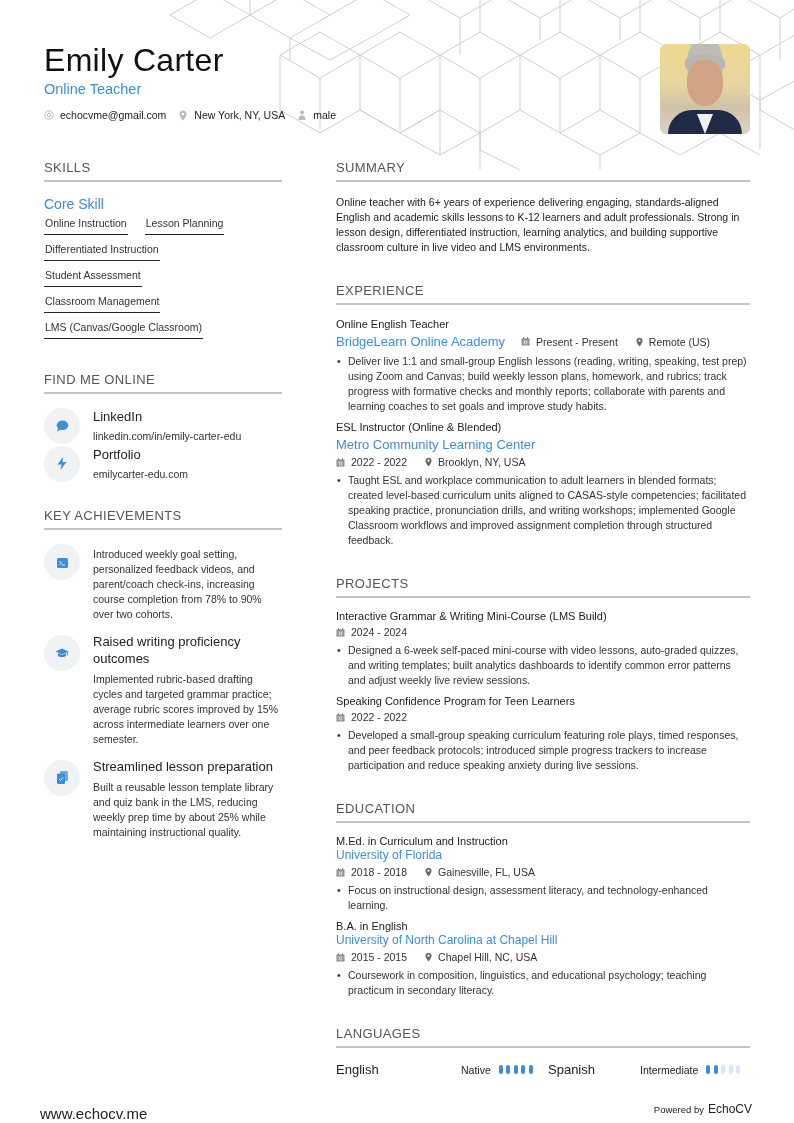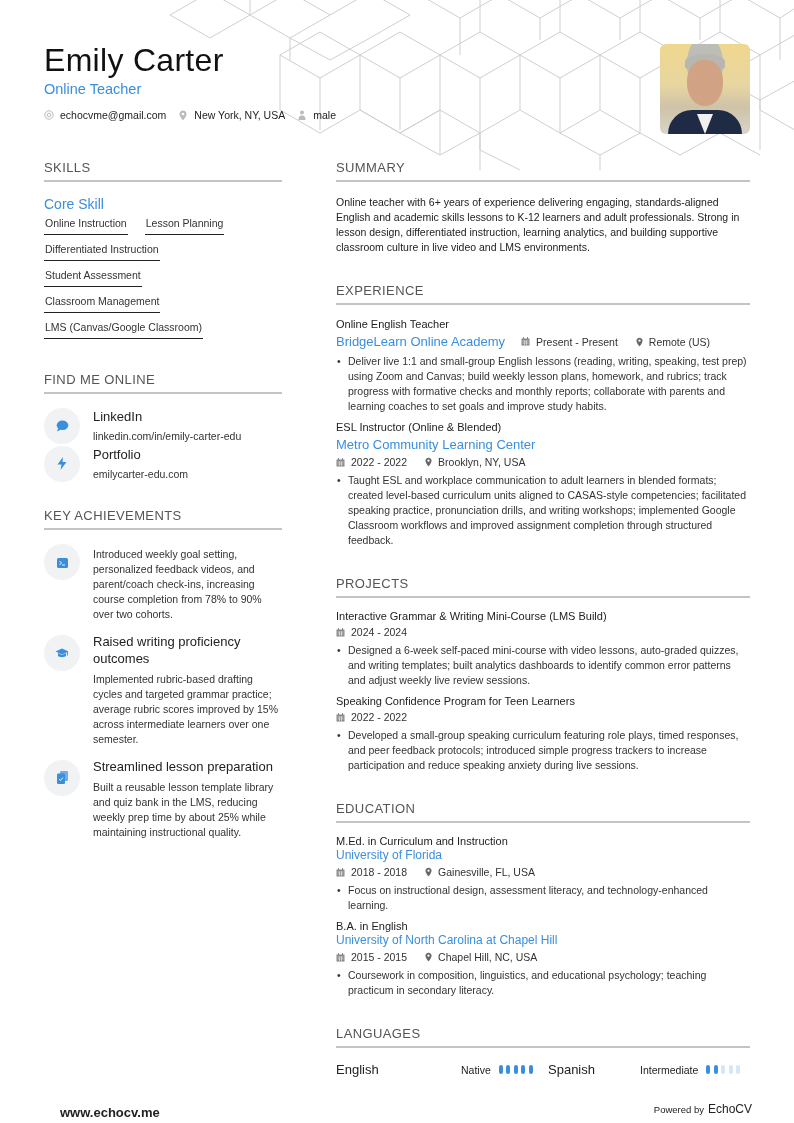--- a/index.html
+++ b/index.html
@@ -63,21 +63,21 @@
     .bullets li { position: relative; padding-left: 12px; font-family: "Liberation Sans", sans-serif; font-size: 10.5px; color: #333; line-height: 15px; }
     .bullets li::before { content: "•"; position: absolute; left: 1px; top: 0; color: #333; }
 
     .lang-row { display: flex; align-items: center; margin-top: 14px; font-family: "Liberation Sans", sans-serif; }
     .lang-name { font-size: 13px; color: #222; }
     .lang-level { font-size: 10.5px; color: #222; margin-right: 8px; }
     .dots { display: flex; }
     .dot { width: 4px; height: 9px; border-radius: 2px; background: #3b8ede; margin-right: 3.5px; }
     .dot.off { background: #d6e7f7; }
 
-    .footer-left { position: absolute; left: 60px; top: 1105px; font-family: "Liberation Sans", sans-serif; font-size: 13px; color: #222; font-weight: bold; }
+    .footer-left { position: absolute; left: 40px; top: 1105px; font-family: "Liberation Sans", sans-serif; font-size: 15px; color: #222; }
     .footer-right { position: absolute; right: 42px; top: 1102px; font-family: "Liberation Sans", sans-serif; font-size: 9.5px; color: #222; display: flex; align-items: baseline; }
     .footer-right .brand { font-size: 12px; margin-left: 4px; color: #222; }
   </style>
 </head>
 <body>
 
 <svg class="bg-pattern" viewBox="0 0 634 170" fill="none" stroke="#cfcfcf" stroke-width="1">
   <path d="M10 15 L50 -8 M50 -8 L90 15 L50 38 L10 15 M90 15 L130 -8 L170 15 L130 38 L90 15 M170 15 L210 -8 L250 15 M90 15 L90 -10 M130 38 L130 60 M130 38 L170 60 L210 38 L250 15"></path>
   <path d="M120 55 L160 32 L200 55 L160 78 Z M160 78 L160 130 M120 55 L120 110 L160 133 L200 110 L200 55 M200 55 L240 32 L280 55 L240 78 L200 55 M240 78 L240 130 M280 55 L280 110 L240 133 L200 110"></path>
   <path d="M280 55 L320 32 L360 55 L320 78 Z M320 -5 L320 32 M360 55 L400 32 L440 55 L400 78 L360 55 M400 -5 L400 32 M320 78 L320 150 L360 170 M360 55 L360 110 L400 133 L440 110 L440 55 M400 78 L400 133"></path>

